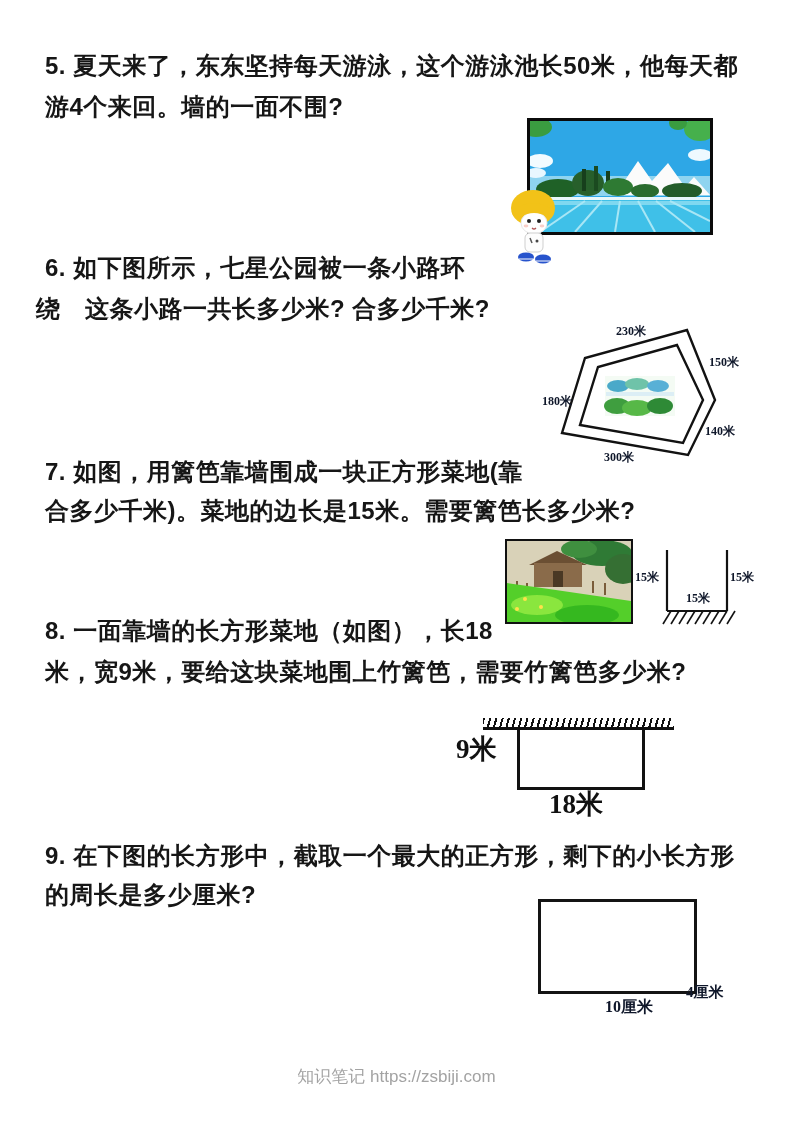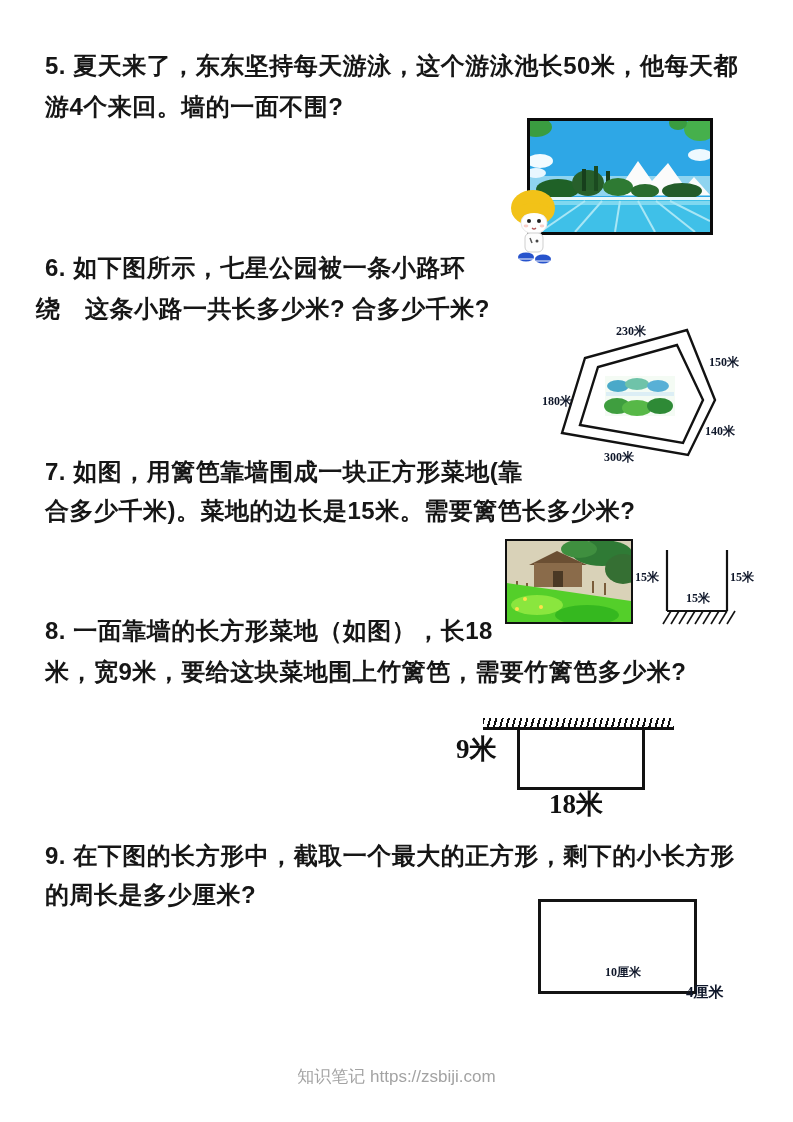--- a/index.html
+++ b/index.html
@@ -46,21 +46,21 @@
   #wall-hatch{left:483px;top:718px;width:191px;height:9px;
     background:repeating-linear-gradient(105deg,#111 0 2px,transparent 2px 6px);}
   #wall-line{left:483px;top:727px;width:191px;height:3px;background:#111;}
   #plot-rect{left:517px;top:730px;width:122px;height:57px;
     border:3px solid #111;border-top:none;background:#fff;}
   #lbl-9m{left:444px;top:736px;margin-left:12px;}
   #lbl-18m{left:549px;top:791px;}
 
   #rect9{left:538px;top:899px;width:153px;height:89px;border:3px solid #141414;background:#fff;}
   #lbl-4cm{left:686px;top:937px;font-size:15px;margin-top:48px;}
-  #lbl-10cm{left:605px;top:966px;font-size:12px;}
+  #lbl-10cm{left:605px;top:999px;font-size:16px;}
 
   #footer{left:0;top:1066px;width:100%;text-align:center;position:absolute;
     color:#a3a3a3;font:17px/1.3 "Liberation Sans","DejaVu Sans",sans-serif;}
 </style>
 </head>
 <body>
 
 <div class="t" id="q5l1">5. 夏天来了，东东坚持每天游泳，这个游泳池长50米，他每天都</div>
 <div class="t" id="q5l2">游4个来回。墙的一面不围?</div>
 

